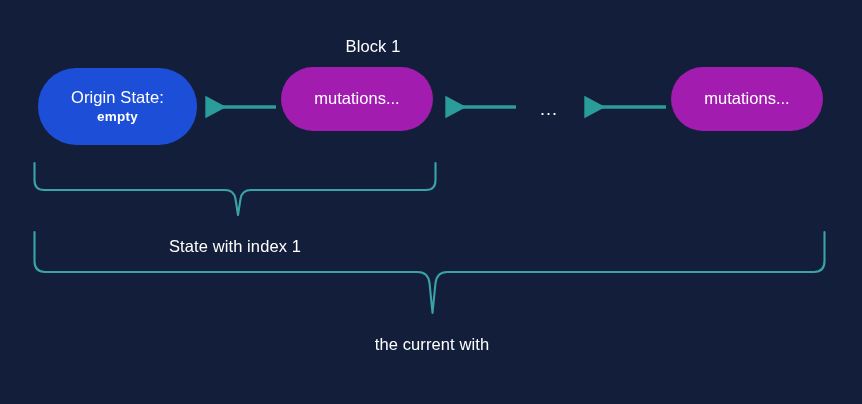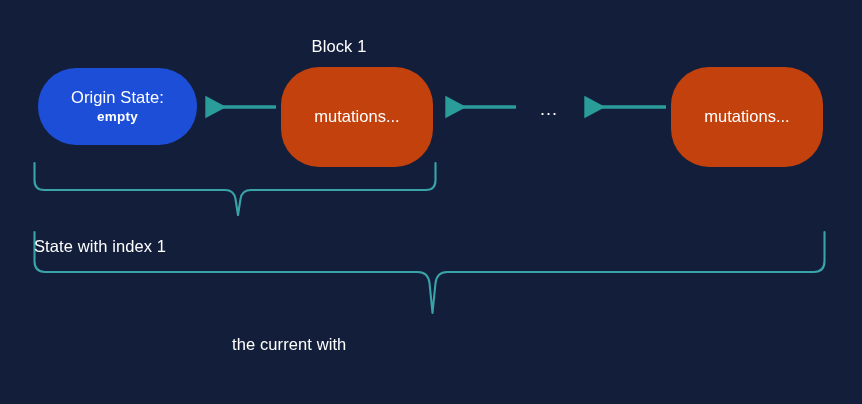--- a/index.html
+++ b/index.html
@@ -32,22 +32,22 @@
   .node-origin {
     left: 38px;
     top: 68px;
     width: 159px;
     height: 77px;
     background: #1d4ed8;
     border-radius: 38px;
   }
   .node-block {
     width: 152px;
-    height: 100px;
-    background: #c2410c;
+    height: 64px;
+    background: #a21caf;
     border-radius: 38px;
   }
   .node-block-1 { left: 281px; top: 67px; }
   .node-block-n { left: 671px; top: 67px; }
 
   .node-title {
     font-size: 16.5px;
     font-weight: 400;
     letter-spacing: 0.1px;
   }
@@ -64,21 +64,21 @@
   }
 
   .block-caption {
     position: absolute;
     color: #ffffff;
     font-size: 16.5px;
     text-align: center;
     width: 152px;
     letter-spacing: 0.1px;
   }
-  .cap-1 { left: 263px; top: 37px; }
+  .cap-1 { left: 297px; top: 37px; }
   .cap-n { left: 671px; top: 37px; }
 
   .ellipsis {
     position: absolute;
     left: 523px;
     top: 99px;
     width: 52px;
     text-align: center;
     color: #ffffff;
     font-size: 18px;
@@ -91,21 +91,21 @@
     top: 0;
     width: 862px;
     height: 404px;
     pointer-events: none;
   }
 
   .brace-label {
     position: absolute;
     color: #ffffff;
     font-size: 16.5px;
-    text-align: left;
+    text-align: center;
     line-height: 1.32;
     letter-spacing: 0.1px;
   }
   .brace-label-1 {
     left: 34px;
     top: 236px;
     width: 402px;
   }
   .brace-label-n {
     left: 232px;

